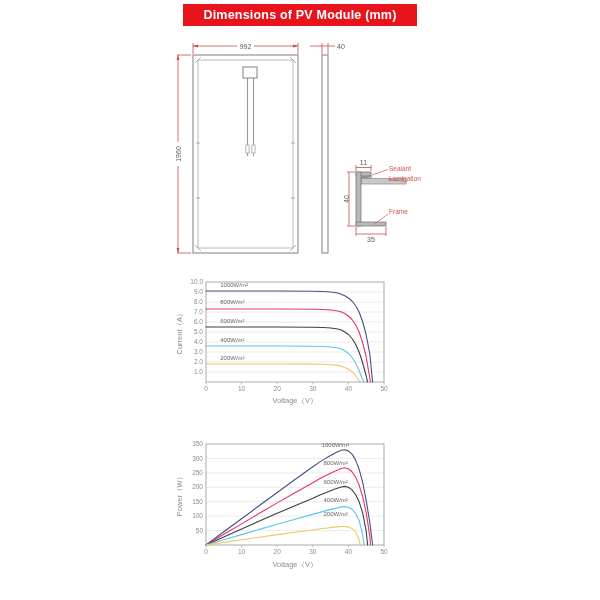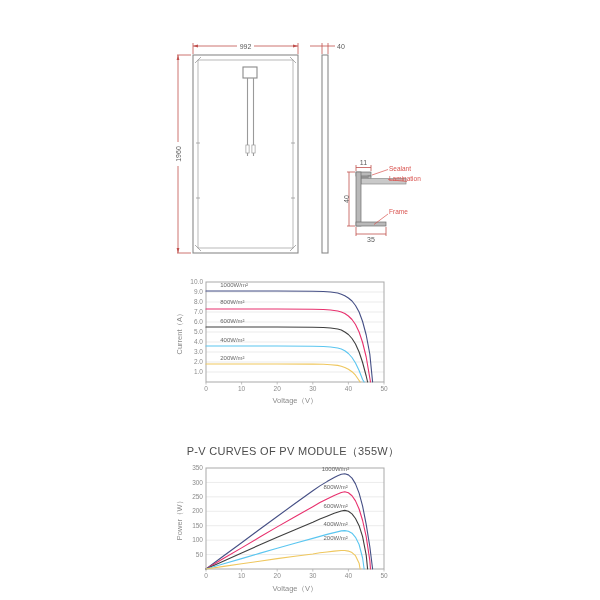--- a/index.html
+++ b/index.html
@@ -28,20 +28,23 @@
   .dimf{fill:var(--dim,#C0504D);}
   .dimt{font-size:7px;fill:#5A5A5A;}
   .callout{font-size:6.5px;fill:var(--callout,#D9534F);}
   .lead{stroke:var(--callout,#D9534F);stroke-width:.7;fill:none;}
 </style>
 </head>
 <body>
 
 <div class="canvas">
 
+  <div class="banner">
+    <span>Dimensions of PV Module (mm)</span>
+  </div>
 
   <svg id="drawing-svg" width="280" height="230" viewBox="0 0 280 230">
 
     <g>
       <rect class="outline" x="33" y="17" width="105" height="198"></rect>
       <rect class="thin" x="38" y="22" width="95" height="188"></rect>
       <line class="tickmark" x1="35" y1="25" x2="41" y2="19"></line>
       <line class="tickmark" x1="130" y1="19" x2="136" y2="25"></line>
       <line class="tickmark" x1="35" y1="207" x2="41" y2="213"></line>
       <line class="tickmark" x1="130" y1="213" x2="136" y2="207"></line>
@@ -164,21 +167,20 @@
         <polyline points="38.0,74.0 73.6,74.0 109.2,74.0 144.8,74.2 155.5,74.5 162.6,75.0 169.7,76.0 173.3,77.0 176.8,78.8 180.4,81.5 184.0,85.5 187.5,91.0 191.1,98.5 194.6,107.5 196.1,110.0" fill="none" stroke="#5BC6F0" stroke-width="1.1" stroke-linejoin="round" stroke-linecap="round"></polyline>
         <text x="52.24" y="70" font-size="6" fill="#666666">400W/m²</text>
         <polyline points="38.0,92.0 73.6,92.0 109.2,92.0 144.8,92.1 155.5,92.3 162.6,92.7 169.7,93.4 173.3,94.2 176.8,95.4 180.4,97.2 184.0,99.7 187.5,103.2 191.1,108.5 192.1,110.0" fill="none" stroke="#EFC75E" stroke-width="1.1" stroke-linejoin="round" stroke-linecap="round"></polyline>
         <text x="52.24" y="88" font-size="6" fill="#666666">200W/m²</text>
         <text x="127" y="131" text-anchor="middle" font-size="7.5" fill="#8C8C8C">Voltage（V）</text>
         <text x="14" y="60" text-anchor="middle" font-size="7.5" fill="#8C8C8C" transform="rotate(-90 14 60)">Current（A）</text>
       </svg>
   </div>
 
   <div class="chart" id="chart-pv">
-    <div class="chart-title">P-V CURVES OF PV MODULE（355W）</div>
     <svg id="pv-svg" class="chart-svg" width="250" height="136" viewBox="0 0 250 136">
         <line x1="38" y1="90.57142857142857" x2="216" y2="90.57142857142857" stroke="#E3E3E3" stroke-width="0.7"></line>
         <line x1="38" y1="76.14285714285714" x2="216" y2="76.14285714285714" stroke="#E3E3E3" stroke-width="0.7"></line>
         <line x1="38" y1="61.714285714285715" x2="216" y2="61.714285714285715" stroke="#E3E3E3" stroke-width="0.7"></line>
         <line x1="38" y1="47.28571428571429" x2="216" y2="47.28571428571429" stroke="#E3E3E3" stroke-width="0.7"></line>
         <line x1="38" y1="32.85714285714286" x2="216" y2="32.85714285714286" stroke="#E3E3E3" stroke-width="0.7"></line>
         <line x1="38" y1="18.42857142857143" x2="216" y2="18.42857142857143" stroke="#E3E3E3" stroke-width="0.7"></line>
         <rect x="38" y="4" width="178" height="101" fill="none" stroke="#A9A9A9" stroke-width="1"></rect>
         <text x="35" y="92.77142857142857" text-anchor="end" font-size="6.5" fill="#8C8C8C">50</text>
         <text x="35" y="78.34285714285714" text-anchor="end" font-size="6.5" fill="#8C8C8C">100</text>

